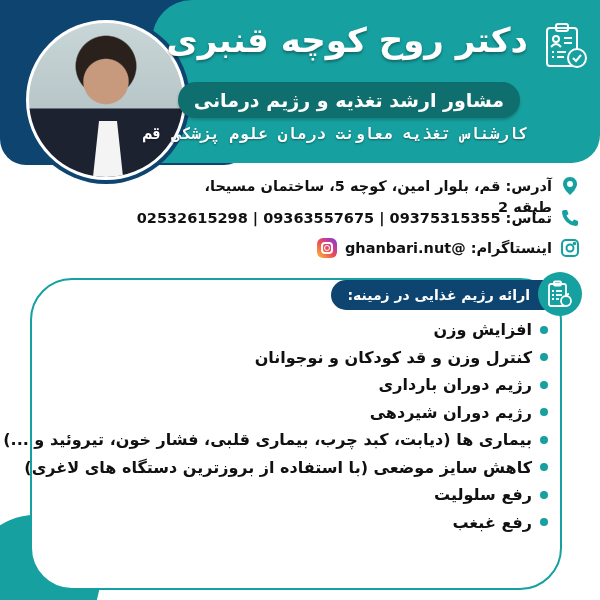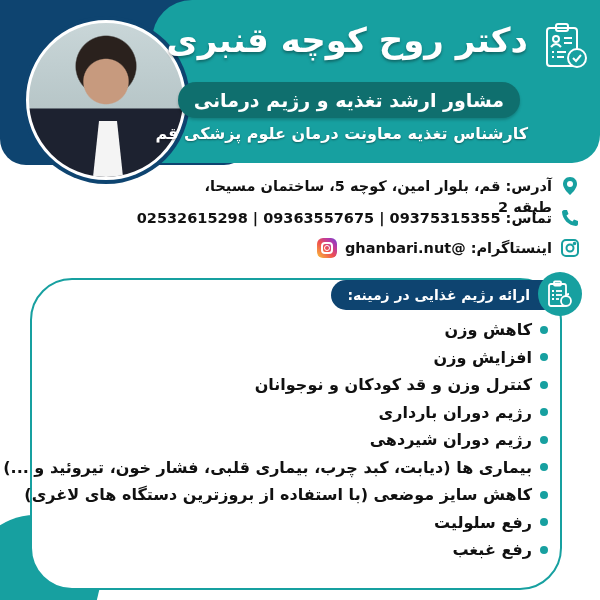--- a/index.html
+++ b/index.html
@@ -37,21 +37,21 @@
     .icon-clipboard { position: absolute; right: 12px; top: 22px; width: 44px; height: 48px; }
 
     .pill {
       position: absolute; right: 80px; top: 82px; height: 36px; padding: 0 16px;
       background: #0f6f6e; border-radius: 18px; color: #fff; font-size: 19px; font-weight: bold;
       line-height: 36px; direction: rtl; white-space: nowrap;
       box-shadow: 0 2px 3px rgba(0,0,0,0.2);
     }
     .subtitle {
       position: absolute; right: 72px; top: 124px; font-size: 16px; font-weight: bold; color: #fff;
-      direction: rtl; text-shadow: 0 1px 2px rgba(0,0,0,0.4); white-space: nowrap;
+      direction: rtl; text-shadow: 0 1px 2px rgba(0,0,0,0.4); white-space: nowrap; font-family: Liberation Mono, monospace;
     }
 
     .contact { position: absolute; right: 20px; direction: rtl; display: flex; align-items: center; gap: 8px; white-space: nowrap; }
     .contact .txt { font-size: 14.5px; font-weight: bold; color: #111; }
     .contact .ico { width: 20px; height: 20px; display: inline-block; flex: 0 0 20px; }
     .addr { top: 176px; }
     .addr2 { position: absolute; right: 48px; top: 199px; font-size: 14.5px; font-weight: bold; direction: rtl; white-space: nowrap; }
     .phone { top: 208px; text-align: right; }
     .insta { top: 238px; text-align: center; }
     .insta-badge {
@@ -156,24 +156,20 @@
     <line x1="5" y1="19" x2="7" y2="19"></line>
       <line x1="9" y1="19" x2="12" y2="19"></line>
     <circle cx="19" cy="21" r="5" fill="#17a0a0"></circle>
     <path d="M19 16 q1 -2 3 -2"></path>
   </svg>
 </div>
 
 <ul class="list">
   <li>
       <span class="dot"></span>
-      <span>کاهش وزن</span>
-    </li>
-  <li>
-      <span class="dot"></span>
       <span>افزایش وزن</span>
     </li>
   <li>
       <span class="dot"></span>
       <span>کنترل وزن و قد کودکان و نوجوانان</span>
     </li>
   <li>
       <span class="dot"></span>
       <span>رژیم دوران بارداری</span>
     </li>

